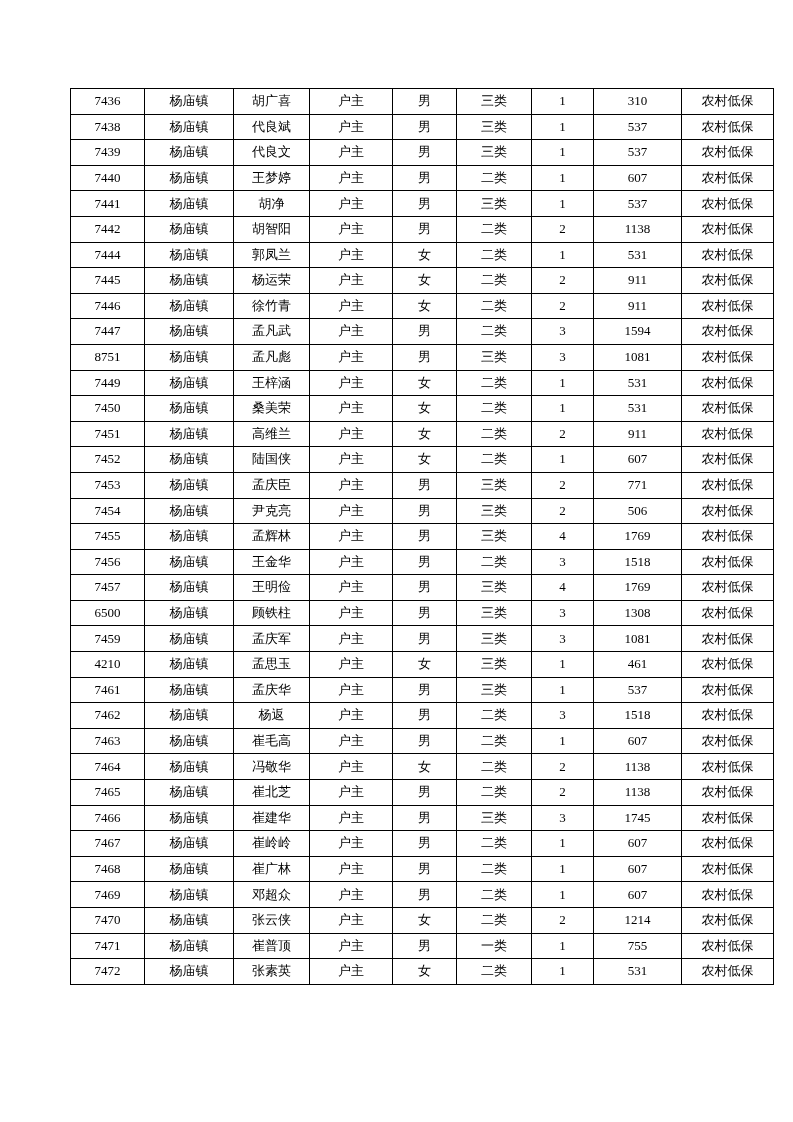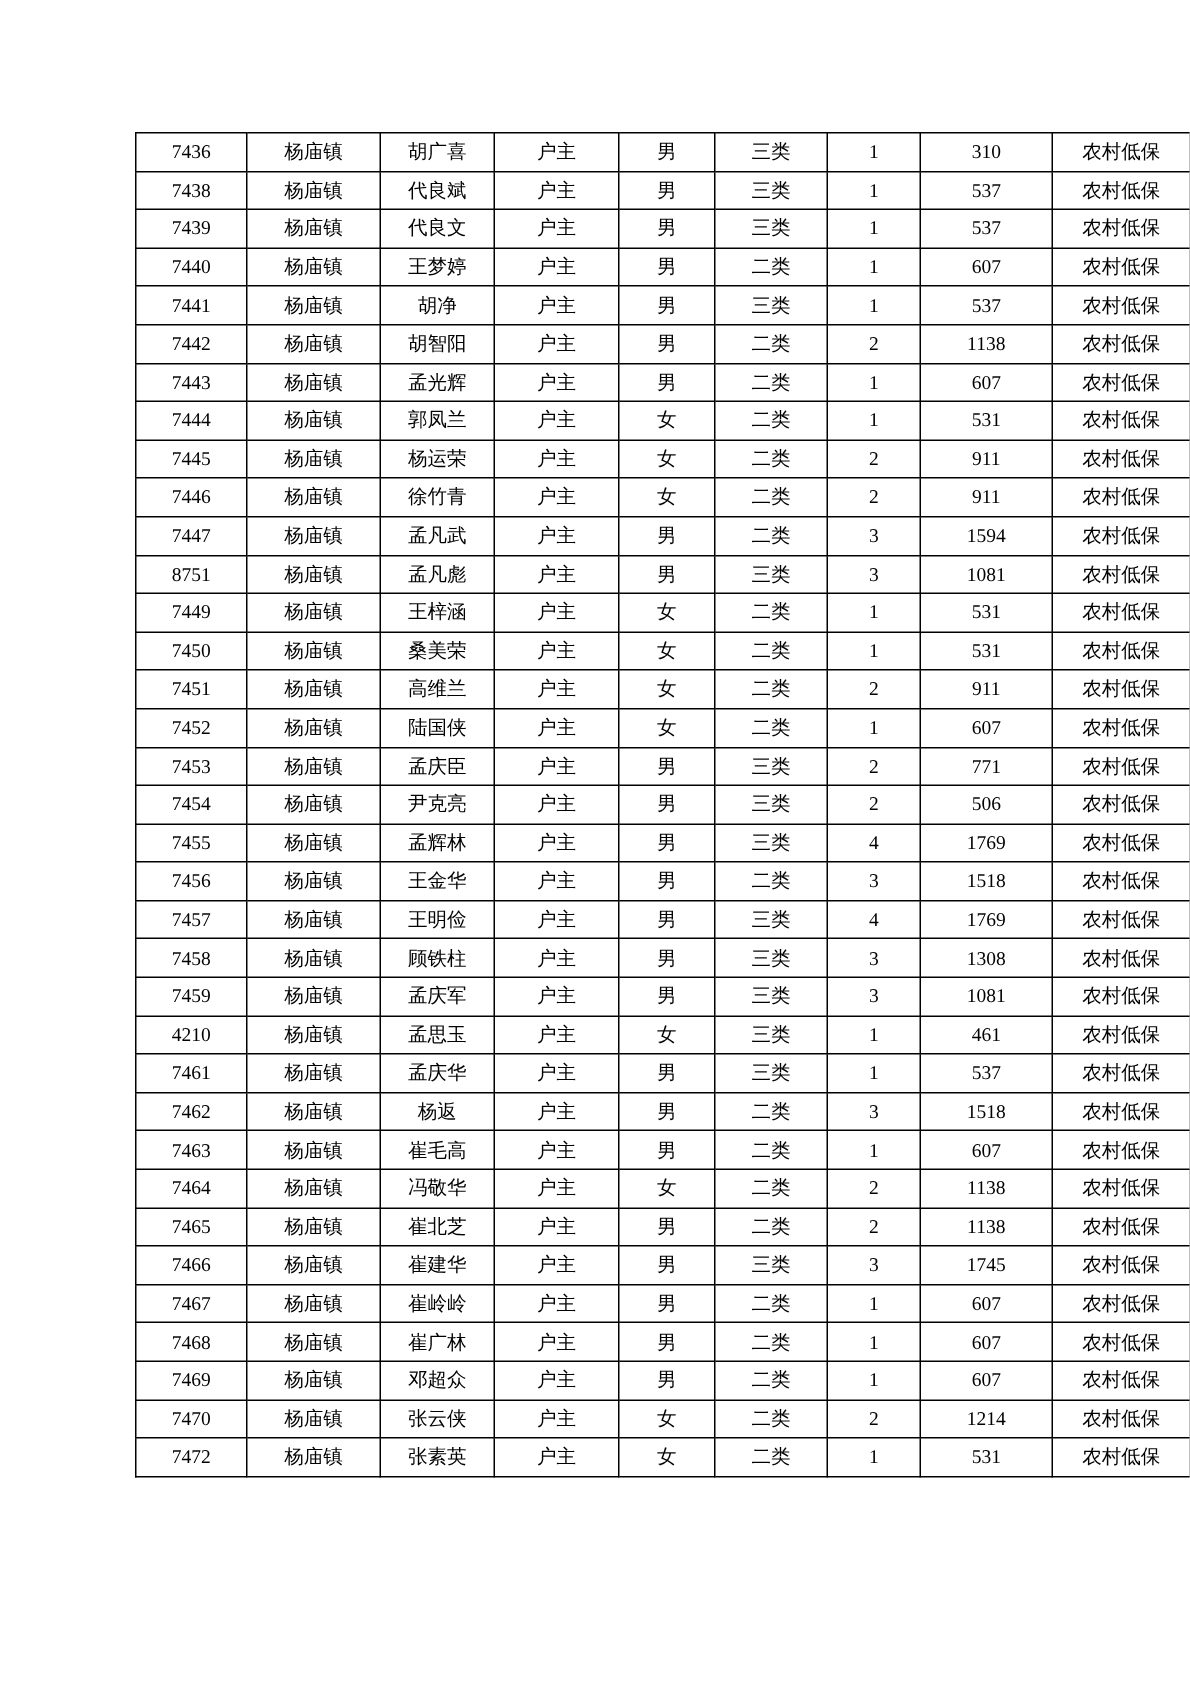--- a/index.html
+++ b/index.html
@@ -11,21 +11,21 @@
     width: 793px;
     height: 1122px;
     font-family: "Liberation Serif", "DejaVu Serif", serif;
     color: #000000;
   }
   .page {
     position: relative;
     width: 779px;
     height: 1122px;
     box-sizing: border-box;
-    padding: 88px 70px 0 90px;
+    padding: 88px 70px 0 70px;
   }
   table.data-table {
     border-collapse: collapse;
     width: 653px;
     table-layout: fixed;
   }
   table.data-table td {
     border: 1px solid #000000;
     height: 24.6px;
     text-align: center;
@@ -123,31 +123,20 @@
           <td>杨庙镇</td>
           <td>胡智阳</td>
           <td>户主</td>
           <td>男</td>
           <td>二类</td>
           <td>2</td>
           <td>1138</td>
           <td>农村低保</td>
         </tr>
         <tr>
-          <td>7443</td>
-          <td>杨庙镇</td>
-          <td>孟光辉</td>
-          <td>户主</td>
-          <td>男</td>
-          <td>二类</td>
-          <td>1</td>
-          <td>607</td>
-          <td>农村低保</td>
-        </tr>
-        <tr>
           <td>7444</td>
           <td>杨庙镇</td>
           <td>郭凤兰</td>
           <td>户主</td>
           <td>女</td>
           <td>二类</td>
           <td>1</td>
           <td>531</td>
           <td>农村低保</td>
         </tr>
@@ -288,21 +277,21 @@
           <td>杨庙镇</td>
           <td>王明俭</td>
           <td>户主</td>
           <td>男</td>
           <td>三类</td>
           <td>4</td>
           <td>1769</td>
           <td>农村低保</td>
         </tr>
         <tr>
-          <td>7458</td>
+          <td>6500</td>
           <td>杨庙镇</td>
           <td>顾铁柱</td>
           <td>户主</td>
           <td>男</td>
           <td>三类</td>
           <td>3</td>
           <td>1308</td>
           <td>农村低保</td>
         </tr>
         <tr>
@@ -428,20 +417,31 @@
         </tr>
         <tr>
           <td>7470</td>
           <td>杨庙镇</td>
           <td>张云侠</td>
           <td>户主</td>
           <td>女</td>
           <td>二类</td>
           <td>2</td>
           <td>1214</td>
+          <td>农村低保</td>
+        </tr>
+        <tr>
+          <td>7471</td>
+          <td>杨庙镇</td>
+          <td>崔普顶</td>
+          <td>户主</td>
+          <td>男</td>
+          <td>一类</td>
+          <td>1</td>
+          <td>755</td>
           <td>农村低保</td>
         </tr>
         <tr>
           <td>7472</td>
           <td>杨庙镇</td>
           <td>张素英</td>
           <td>户主</td>
           <td>女</td>
           <td>二类</td>
           <td>1</td>

